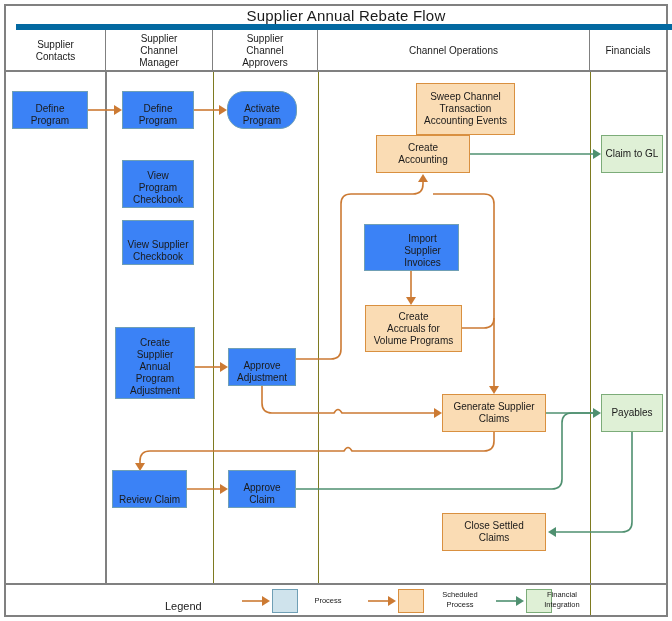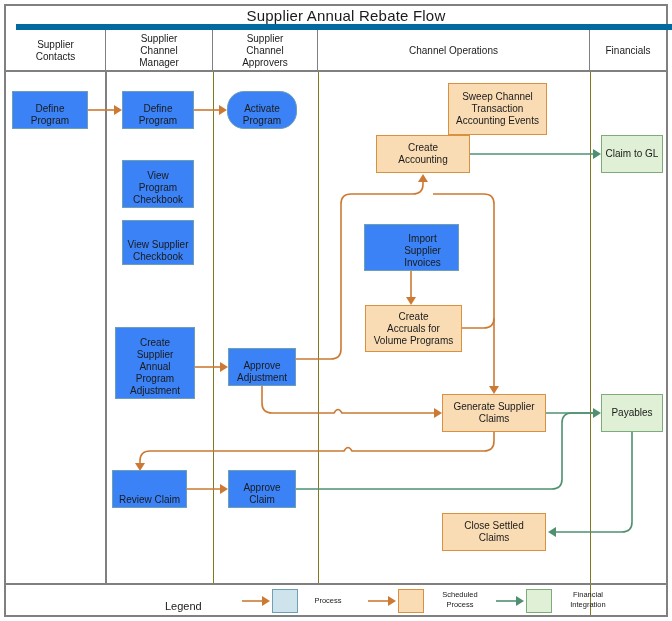--- a/index.html
+++ b/index.html
@@ -230,21 +230,21 @@
   <div class="node process" style="left:228px;top:348px;width:68px;height:38px;">
       <span>Approve<br>Adjustment</span>
     </div>
   <div class="node process" style="left:112px;top:470px;width:75px;height:38px;">
       <span>Review Claim</span>
     </div>
   <div class="node process" style="left:228px;top:470px;width:68px;height:38px;">
       <span>Approve<br>Claim</span>
     </div>
 
-  <div class="node scheduled" style="left:416px;top:83px;width:99px;height:52px;margin-left:32px;">
+  <div class="node scheduled" style="left:416px;top:83px;width:99px;height:52px;">
       <span>Sweep Channel<br>Transaction<br>Accounting Events</span>
     </div>
   <div class="node scheduled" style="left:376px;top:135px;width:94px;height:38px;">
       <span>Create<br>Accounting</span>
     </div>
   <div class="node process" style="left:364px;top:224px;width:95px;height:47px;padding-left:24px;">
       <span>Import Supplier<br>Invoices</span>
     </div>
   <div class="node scheduled" style="left:365px;top:305px;width:97px;height:47px;">
       <span>Create<br>Accruals for<br>Volume Programs</span>
@@ -279,15 +279,15 @@
   <div class="arrow right" style="left:388px;top:596px;"></div>
   <div class="arrow right green" style="left:516px;top:596px;"></div>
 
   <div class="legend-swatch" style="left:272px;top:589px;background:#cfe3ec;border-color:#6f9fb5;"></div>
   <div class="legend-label" style="left:303px;top:596px;width:50px;">Process</div>
 
   <div class="legend-swatch" style="left:398px;top:589px;background:#fadcb4;border-color:#d99040;"></div>
   <div class="legend-label" style="left:430px;top:590px;width:60px;">Scheduled<br>Process</div>
 
   <div class="legend-swatch" style="left:526px;top:589px;background:#dff0d6;border-color:#7cac79;"></div>
-  <div class="legend-label" style="left:558px;top:590px;width:60px;">Financial<br>Integration</div>
+  <div class="legend-label" style="left:532px;top:590px;width:60px;">Financial<br>Integration</div>
 
 </div>
 
 </body></html>

